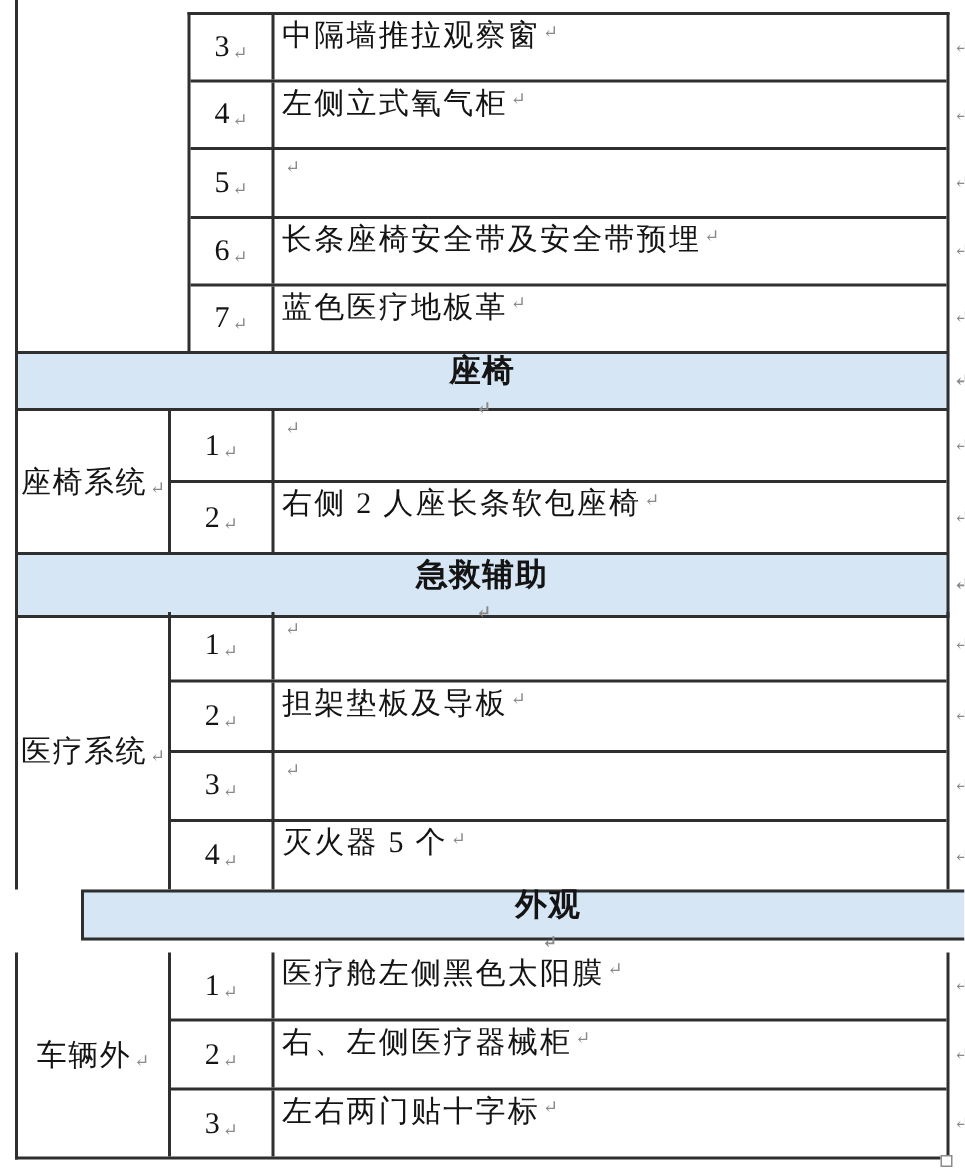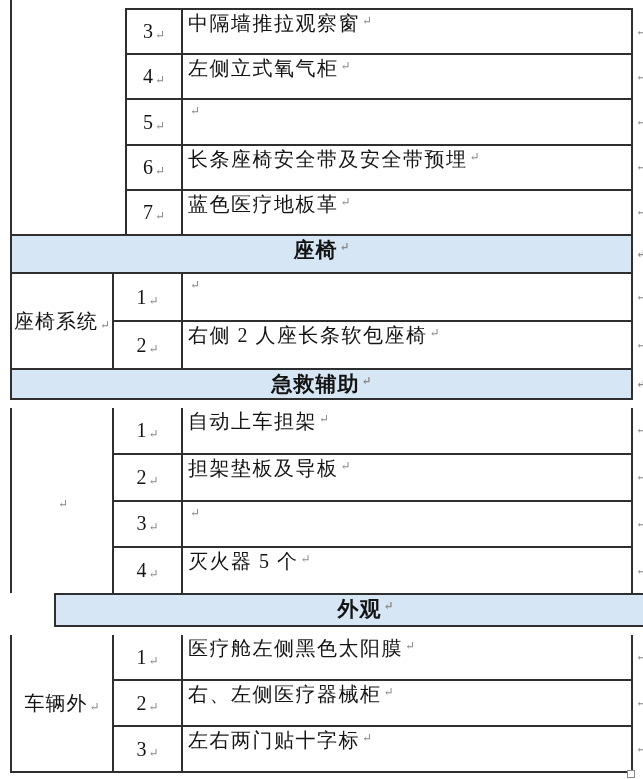--- a/index.html
+++ b/index.html
@@ -42,22 +42,22 @@
   }
   .rowend{
     position:absolute;left:calc(100% + 5px);top:50%;transform:translateY(-50%);
     font-size:12px;color:var(--mark);
   }
 
   
   .band{
     left:10px;width:623px;background:var(--band_bg);
     border:2px solid var(--border);
-    display:flex;align-items:flex-start;justify-content:center;
-    font-size:21px;font-weight:700;letter-spacing:1px;
+    display:flex;align-items:center;justify-content:center;
+    font-size:21px;font-weight:700;letter-spacing:1px;flex-direction:column;
   }
 
   
   .sec{
     left:10px;width:623px;display:flex;
     border-left:2px solid var(--border);border-right:2px solid var(--border);
   }
   .sec.last{border-bottom:2px solid var(--border);}
   .cat{
     box-sizing:border-box;width:102px;border-right:2px solid var(--border);
@@ -165,38 +165,38 @@
           </div>
         <div class="txt">
             <span>右侧 2 人座长条软包座椅</span>
             <span class="pmark">↵</span>
           </div>
         <span class="rowend">↵</span>
       </div>
     </div>
   </div>
 
-  <div class="abs band" style="top:368px;height:32px;">
+  <div class="abs band" style="top:368px;height:44px;">
     <span>急救辅助</span>
       <span class="pmark">↵</span>
     <span class="rowend">↵</span>
   </div>
 
   <div class="abs sec" style="top:408px;height:185px;">
     <div class="cat">
+        <span>医疗系统</span>
         <span class="pmark">↵</span>
       </div>
     <div class="rows">
       <div class="trow">
         <div class="num">
             <span>1</span>
             <span class="pmark">↵</span>
           </div>
         <div class="txt">
-            <span>自动上车担架</span>
             <span class="pmark">↵</span>
           </div>
         <span class="rowend">↵</span>
       </div>
       <div class="trow">
         <div class="num">
             <span>2</span>
             <span class="pmark">↵</span>
           </div>
         <div class="txt">

